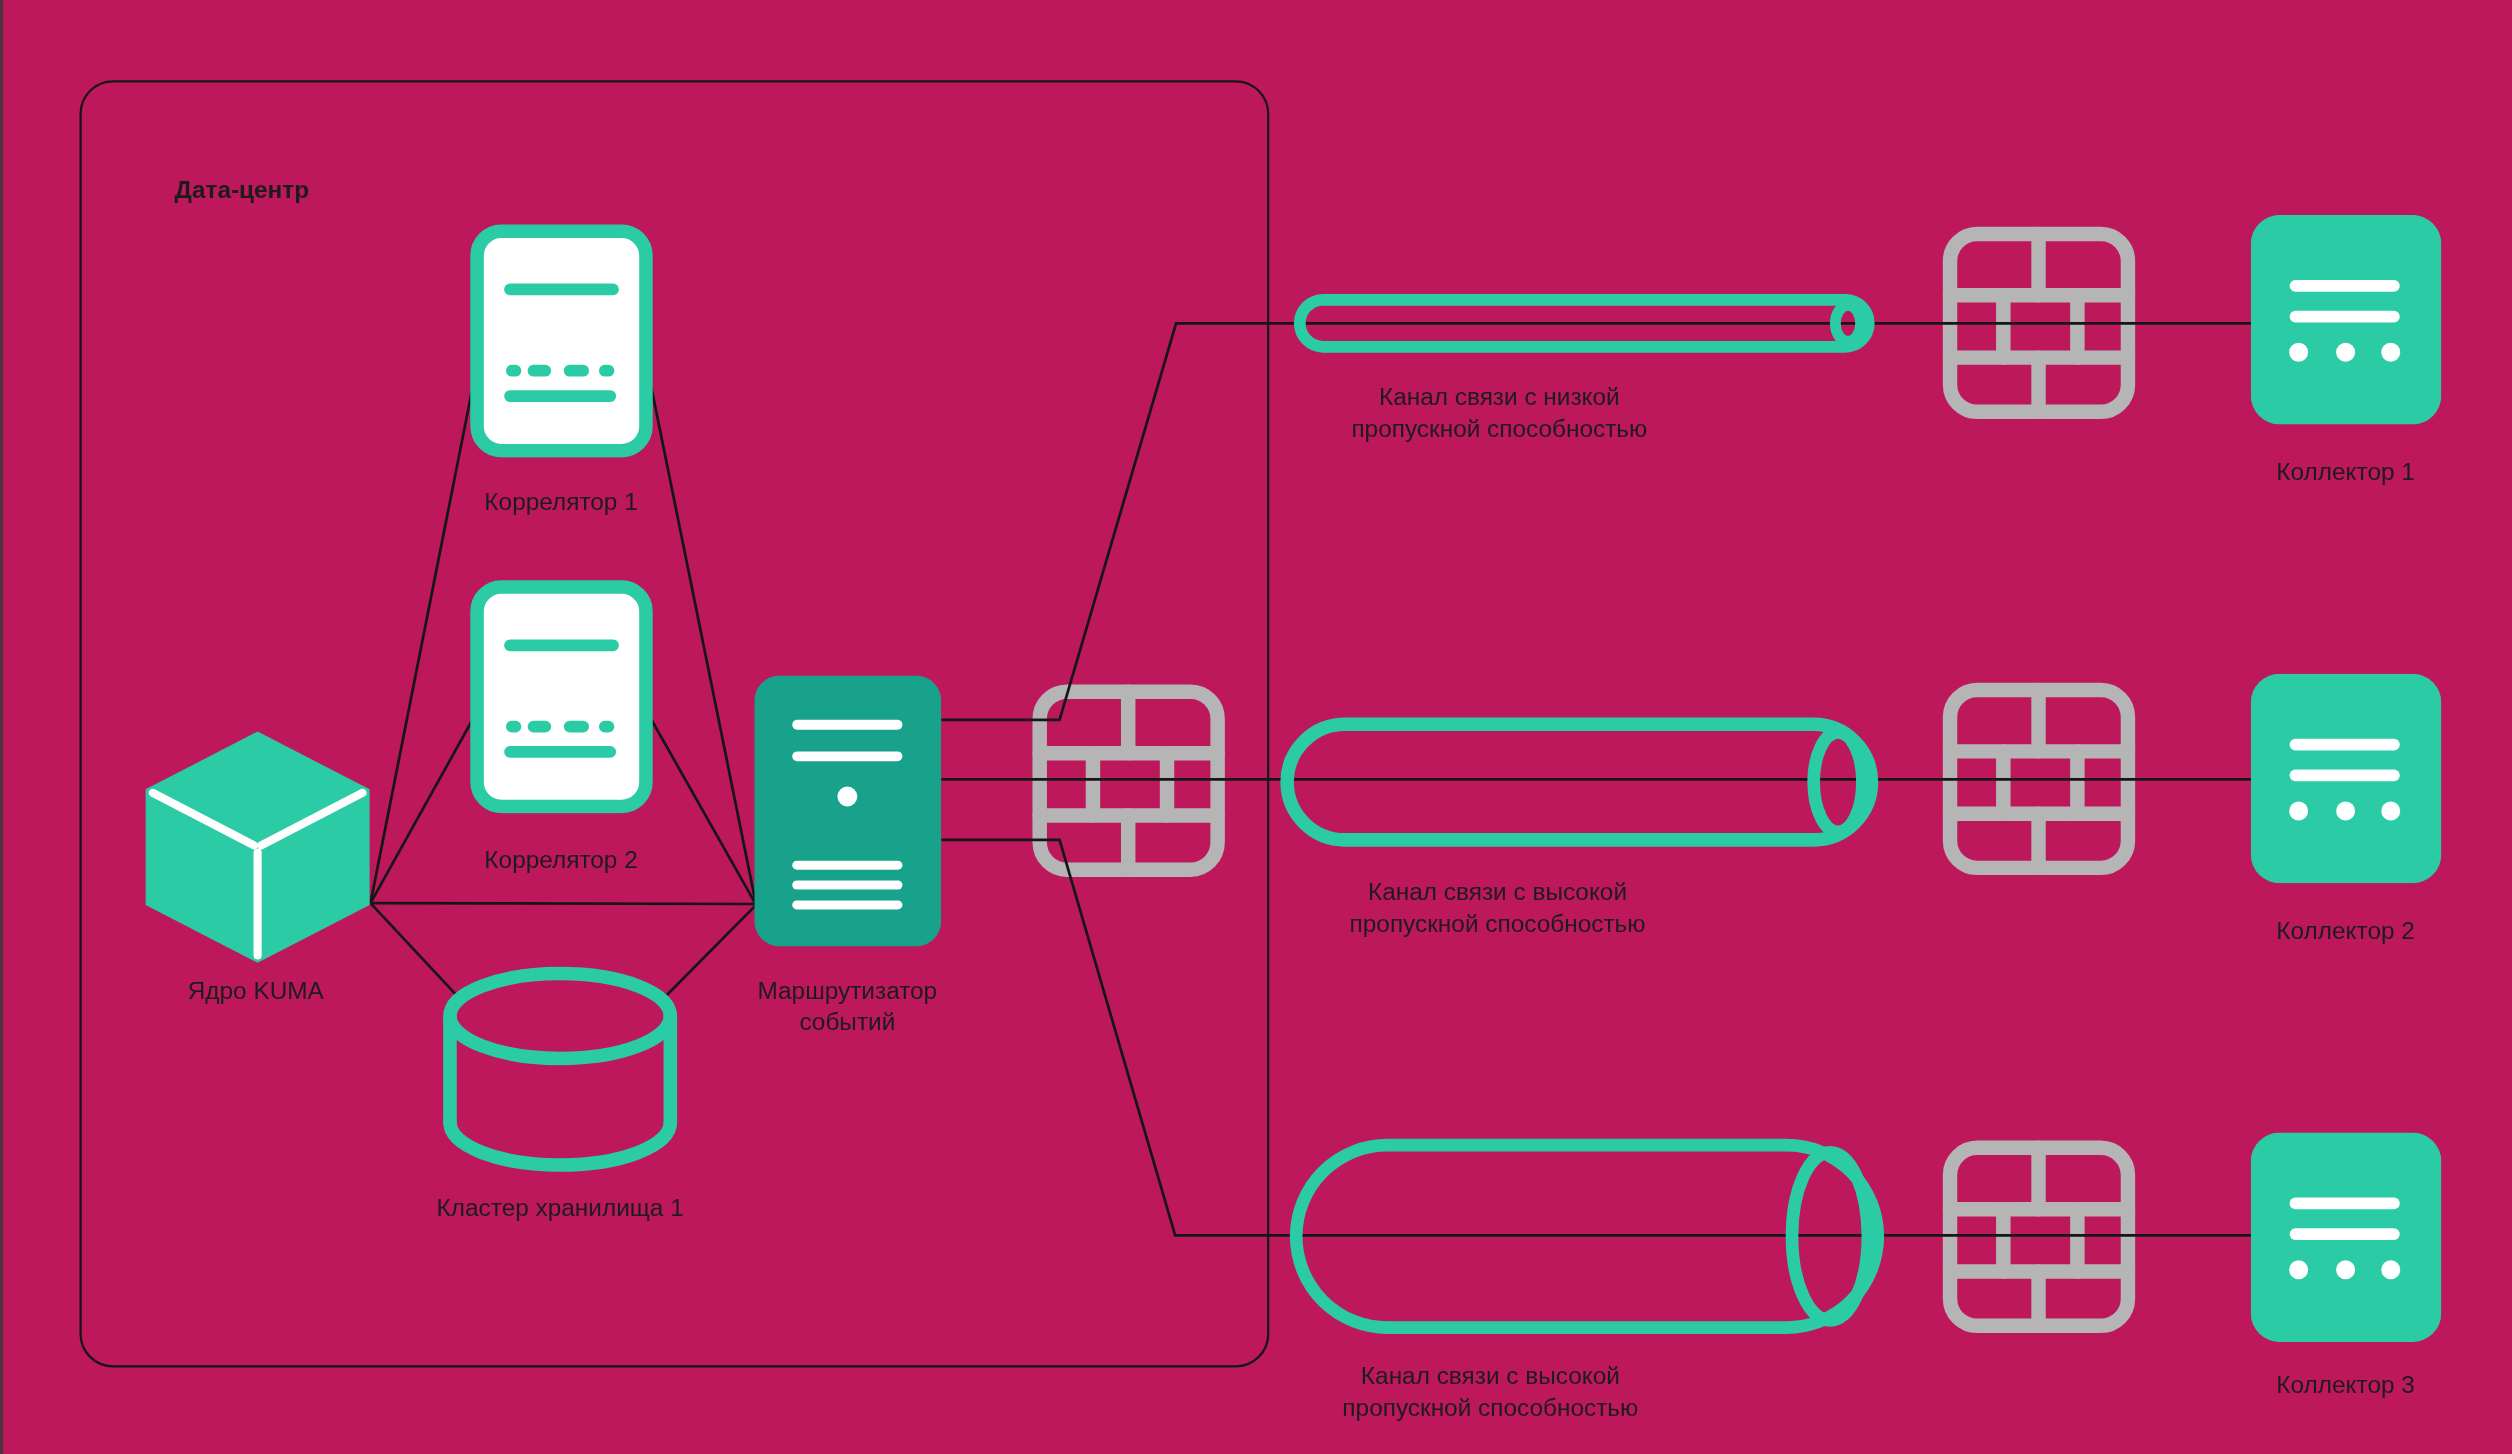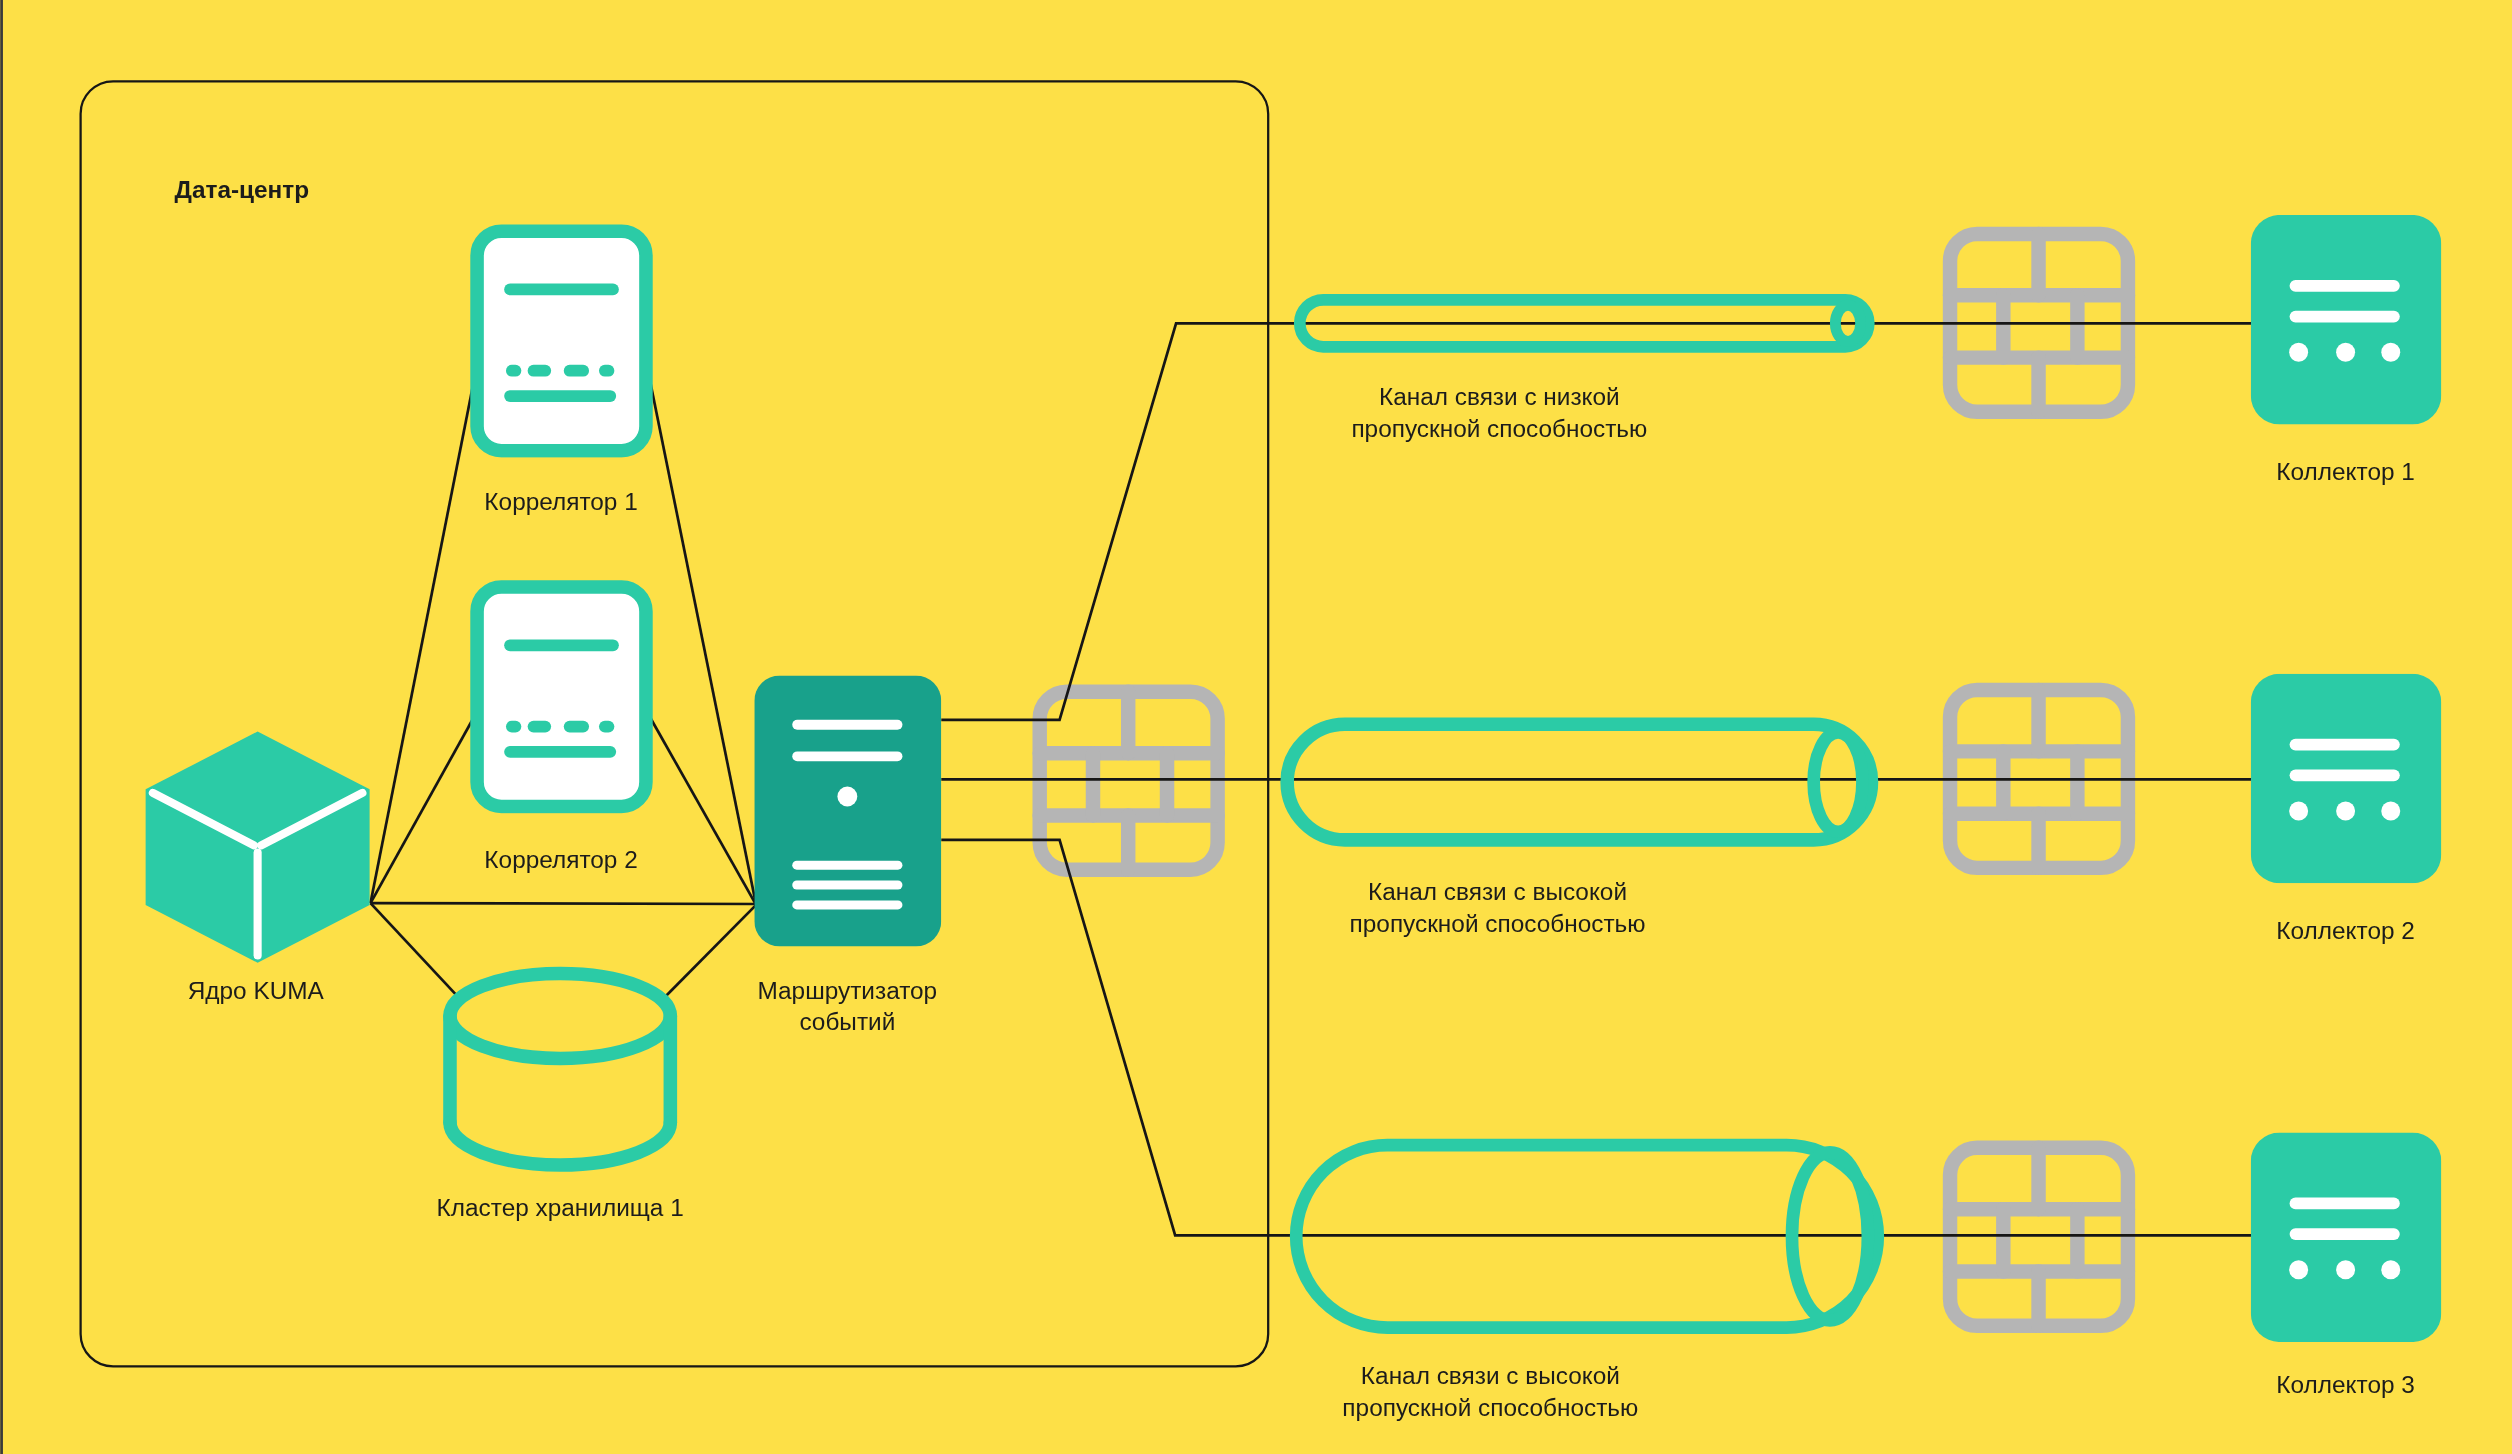--- a/index.html
+++ b/index.html
@@ -1,16 +1,16 @@
 <!DOCTYPE html>
 <html style="font-size:14.5px"><head>
 <meta charset="utf-8">
 <style>
   html,body{margin:0;padding:0;background:#ffffff;}
-  .stage{position:relative;width:2512px;height:1454px;background:#fde047;overflow:hidden;
+  .stage{position:relative;width:2512px;height:1454px;background:#be185d;overflow:hidden;
          font-family:"Liberation Sans", sans-serif;}
   svg{position:absolute;left:0;top:0;}
   text{font-family:"Liberation Sans", sans-serif;fill:#1c1c1c;}
   .node-label{font-size:27px;}
   .dc-title{font-size:27px;font-weight:bold;}
 </style>
 </head>
 <body>
 
 <div class="stage">

